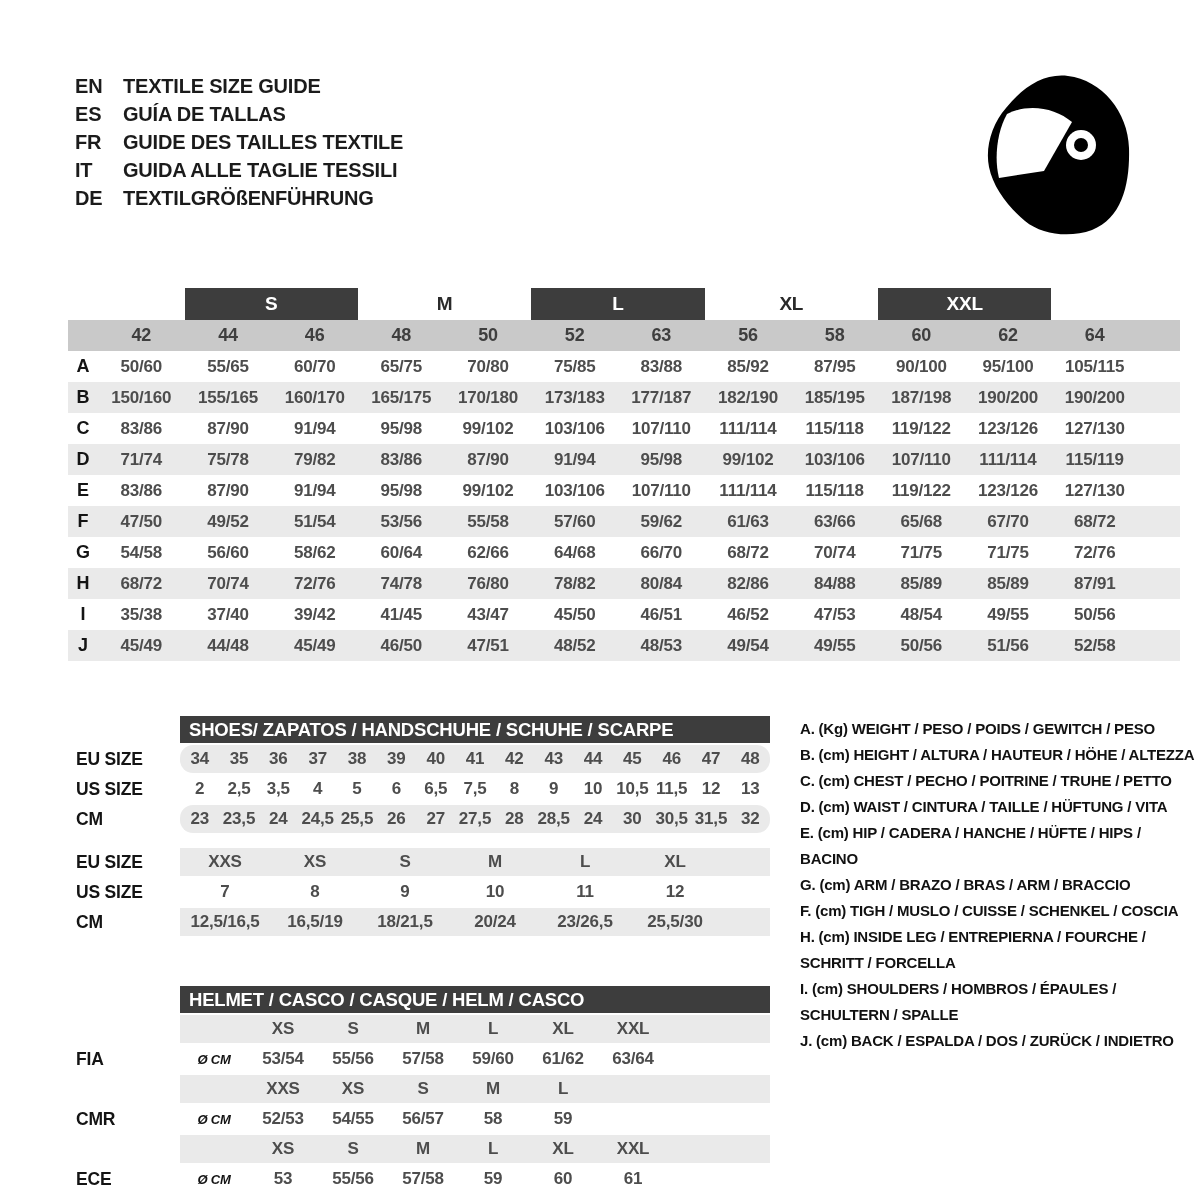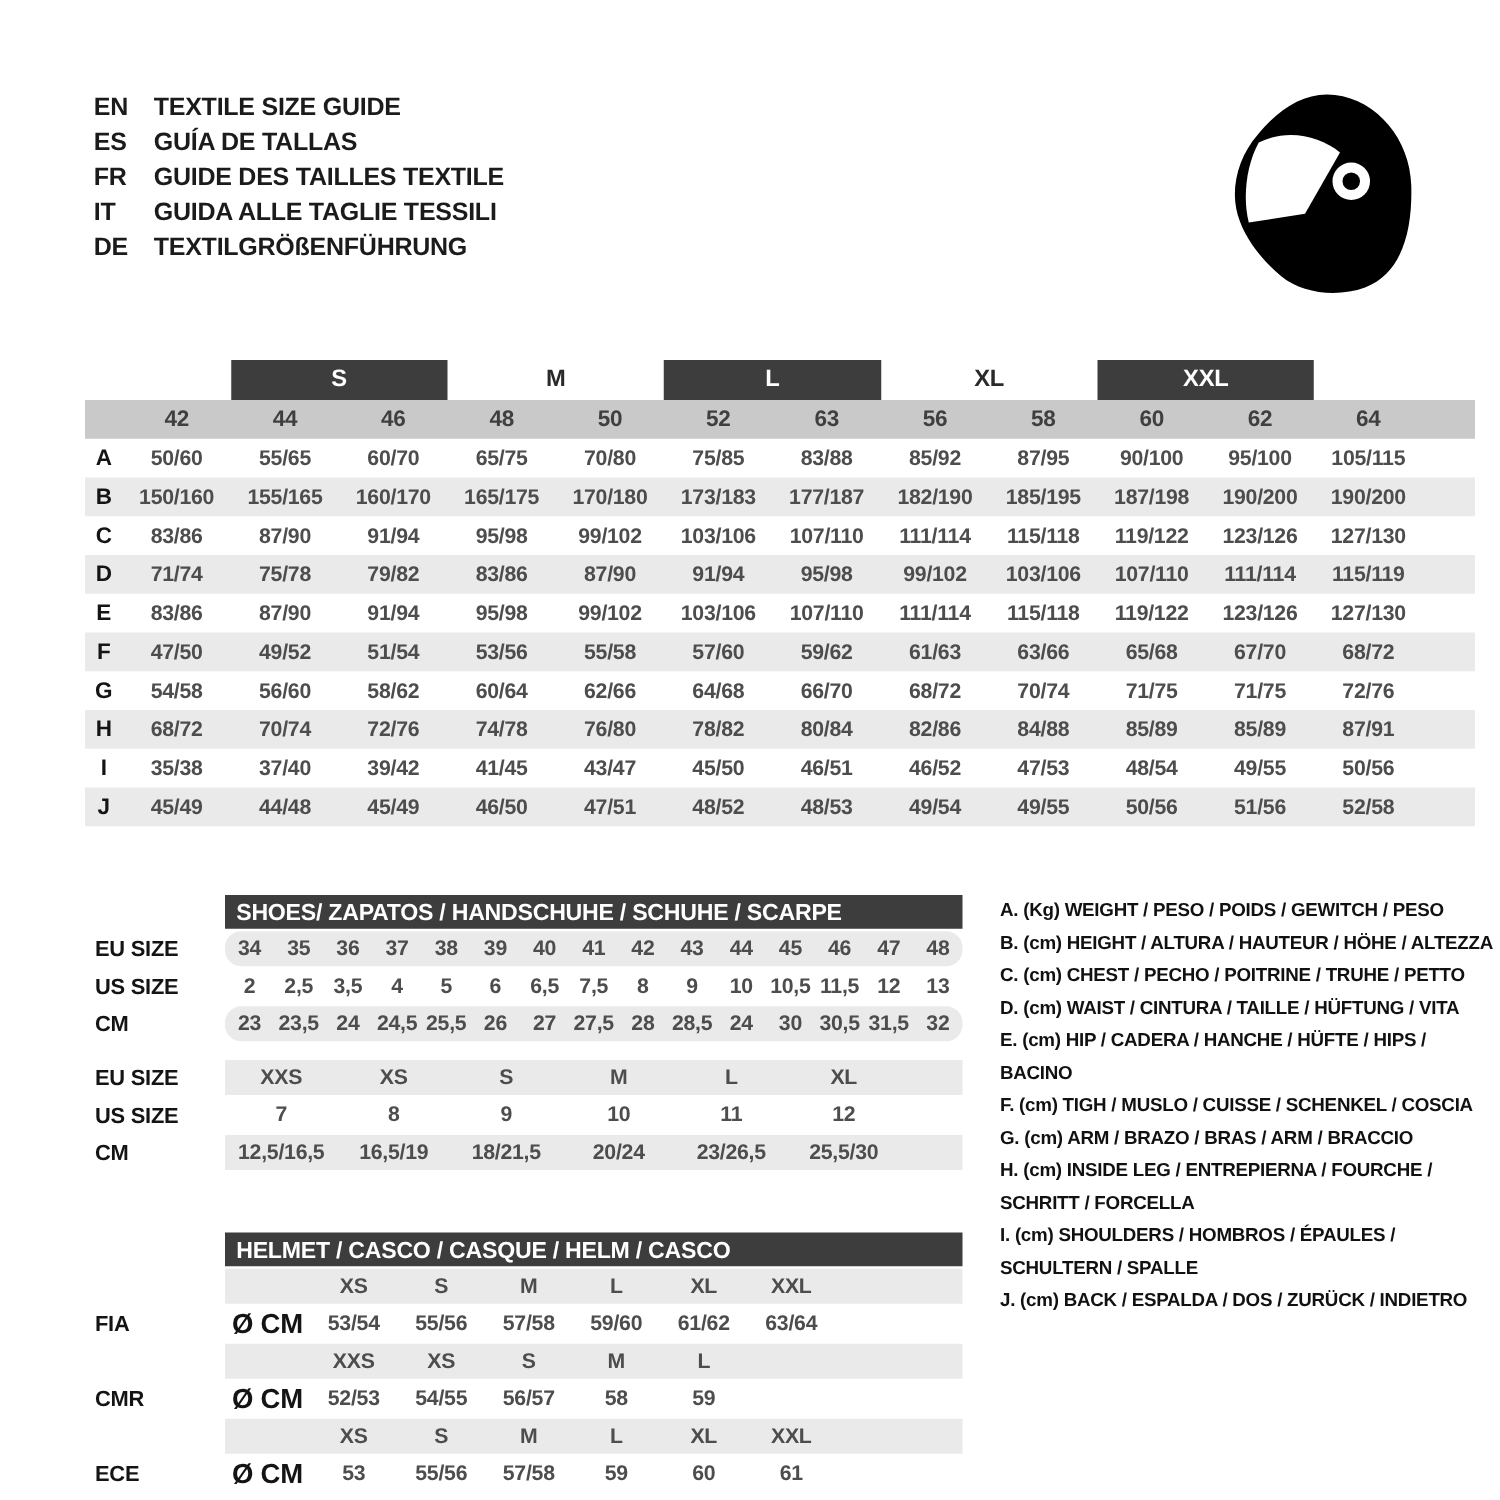--- a/index.html
+++ b/index.html
@@ -29,21 +29,21 @@
   
   .sec{position:absolute;left:68px;width:702px;}
   .sec-row{display:grid;grid-template-columns:112px 590px;margin-bottom:2px;position:relative;}
   .bar{height:27px;background:#3d3d3d;color:#fff;font-size:18.5px;line-height:27px;padding-left:9px;box-sizing:border-box;}
   .side-label{color:#141414;font-size:17.5px;line-height:28px;padding-left:8px;text-align:left;}
   .vals{display:grid;height:28px;align-items:center;text-align:center;font-size:17px;}
   .vals.gray{background:#eaeaea;}
   .g15{grid-template-columns:repeat(15,1fr);border-radius:13px;}
   .g6{grid-template-columns:repeat(6,90px);}
   .g7{grid-template-columns:68px repeat(6,70px);}
-  .unit{color:#141414;font-size:22px;}
+  .unit{color:#141414;font-size:13px;font-style:italic;}
 
   
   .legend{position:absolute;left:800px;top:678px;width:400px;font-size:15px;line-height:26px;color:#111111;}
 
   
   .cut-bar{position:absolute;left:180px;top:1191px;width:588px;height:9px;background:#3d3d3d;}
 </style>
 </head>
 <body>
 
@@ -440,22 +440,22 @@
         </div>
     </div>
   </div>
 
   <div class="legend">
     <div class="legend-item"><span>A. (Kg)</span> <span>WEIGHT / PESO / POIDS / GEWITCH / PESO</span></div>
     <div class="legend-item"><span>B. (cm)</span> <span>HEIGHT / ALTURA / HAUTEUR / HÖHE / ALTEZZA</span></div>
     <div class="legend-item"><span>C. (cm)</span> <span>CHEST / PECHO / POITRINE / TRUHE / PETTO</span></div>
     <div class="legend-item"><span>D. (cm)</span> <span>WAIST / CINTURA / TAILLE / HÜFTUNG / VITA</span></div>
     <div class="legend-item"><span>E. (cm)</span> <span>HIP / CADERA / HANCHE / HÜFTE / HIPS / BACINO</span></div>
+    <div class="legend-item"><span>G. (cm)</span> <span>ARM / BRAZO / BRAS / ARM / BRACCIO</span></div>
     <div class="legend-item"><span>F. (cm)</span> <span>TIGH / MUSLO / CUISSE / SCHENKEL / COSCIA</span></div>
-    <div class="legend-item"><span>G. (cm)</span> <span>ARM / BRAZO / BRAS / ARM / BRACCIO</span></div>
     <div class="legend-item"><span>H. (cm)</span> <span>INSIDE LEG / ENTREPIERNA / FOURCHE / SCHRITT / FORCELLA</span></div>
     <div class="legend-item"><span>I. (cm)</span> <span>SHOULDERS / HOMBROS / ÉPAULES / SCHULTERN / SPALLE</span></div>
     <div class="legend-item"><span>J. (cm)</span> <span>BACK / ESPALDA / DOS / ZURÜCK / INDIETRO</span></div>
   </div>
 
   <div class="cut-bar"></div>
 
 </div>
 
 </body></html>

